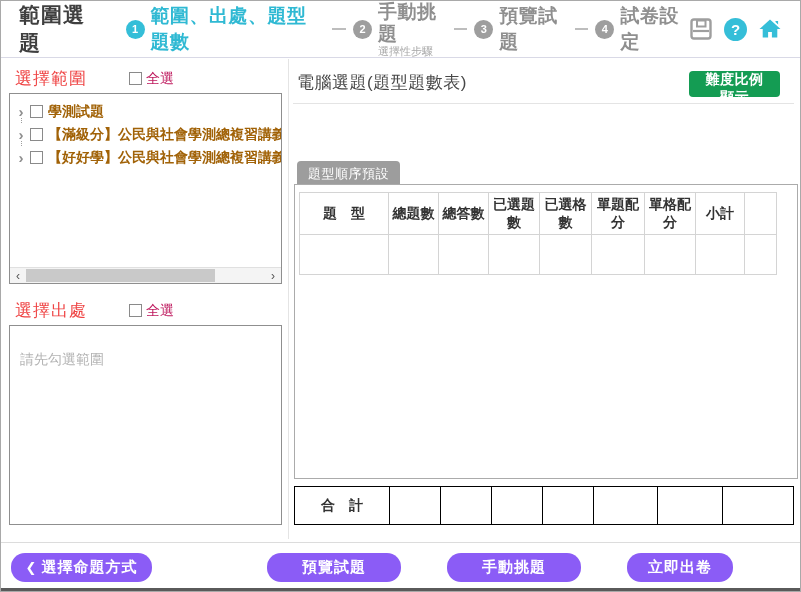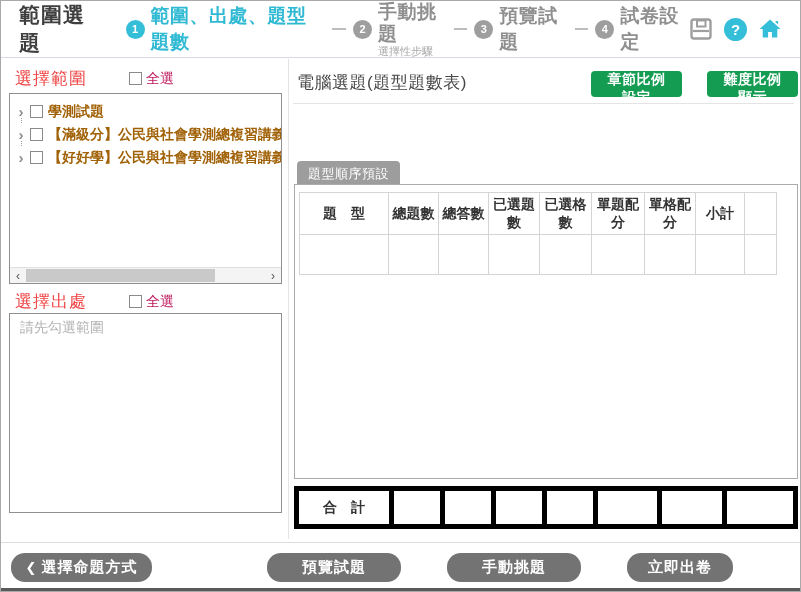--- a/index.html
+++ b/index.html
@@ -39,40 +39,40 @@
   .tree li:not(:last-child)::after { content:""; position:absolute; left:7px; top:18px; height:9px; border-left:1px dotted #9e9e9e; }
   .twisty { color:#8f8f8f; font-size:15px; font-weight:700; width:14px; text-align:center; flex:0 0 auto; cursor:pointer; }
   .tree .cbx { margin:0 5px 0 2px; flex:0 0 auto; }
   .tree-label { font-size:14px; font-weight:600; color:#a16207; overflow:hidden; }
 
   .hscroll { position:absolute; left:0; right:0; bottom:0; height:16px; background:#f4f4f4; display:flex; align-items:center; border-top:1px solid #e0e0e0; }
   .sarrow { width:16px; height:16px; font-size:12px; color:#555; display:flex; align-items:center; justify-content:center; cursor:pointer; }
   .strack { flex:1; position:relative; height:100%; }
   .sthumb { position:absolute; left:0; top:1px; bottom:1px; width:79%; background:#c9c9c9; cursor:pointer; }
 
-  .source-box { position:absolute; left:8px; top:312px; width:273px; height:200px; border:1px solid #8f8f8f; background:#fff; padding:4px 10px; }
+  .source-box { position:absolute; left:8px; top:324px; width:273px; height:200px; border:1px solid #8f8f8f; background:#fff; padding:24px 10px; }
   .placeholder { font-size:14px; color:#b3b3b3; }
 
   
   .right-title { position:absolute; left:296px; top:70px; font-size:17px; color:#474747; letter-spacing:0.5px; }
   .pill-btn { position:absolute; top:70px; height:26px; background:#149c53; color:#fff; border:none; border-radius:4px; font-size:14px; font-weight:700; padding:0 10px; cursor:pointer; font-family:inherit; letter-spacing:0.5px; }
   .right-divider { position:absolute; left:292px; right:6px; top:102px; height:1px; background:#e4e4e4; }
 
   .tag { position:absolute; left:296px; top:160px; background:#9d9d9d; color:#fff; font-size:13px; padding:4px 11px; border-radius:4px 4px 0 0; cursor:pointer; letter-spacing:0.5px; }
   .grid-container { position:absolute; left:293px; top:183px; width:504px; height:295px; border:1px solid #ababab; background:#fff; }
   table.qtable { border-collapse:collapse; position:absolute; left:4px; top:7px; table-layout:fixed; }
   table.qtable th, table.qtable td { border:1px solid #d4d4d4; font-size:14px; color:#333; font-weight:600; text-align:center; padding:0; }
   table.qtable th { height:42px; }
   table.qtable td { height:40px; }
   table.ftable { border-collapse:collapse; position:absolute; left:293px; top:485px; table-layout:fixed; border:1px solid #ababab; }
-  table.ftable td { border:5px solid #000000; font-size:14px; color:#333; font-weight:600; text-align:center; height:38px; }
+  table.ftable td { border:1px solid #000000; font-size:14px; color:#333; font-weight:600; text-align:center; height:38px; }
 
   
   .bottom-sep { position:absolute; left:0; right:0; top:541px; height:1px; background:#dcdcdc; }
-  .action-btn { position:absolute; top:552px; height:29px; background:#737373; color:#fff; border:none; border-radius:14px; font-size:15px; font-weight:700; font-family:inherit; cursor:pointer; letter-spacing:1px; }
+  .action-btn { position:absolute; top:552px; height:29px; background:#8b5cf6; color:#fff; border:none; border-radius:14px; font-size:15px; font-weight:700; font-family:inherit; cursor:pointer; letter-spacing:1px; }
   .chev { font-weight:700; margin-right:4px; font-size:13px; }
 </style>
 </head>
 <body>
 
 <div class="window">
 
   <header>
     <div class="page-title">範圍選題</div>
 
@@ -148,35 +148,34 @@
     </ul>
     <div class="hscroll">
       <span class="sarrow">‹</span>
       <span class="strack">
         <span class="sthumb"></span>
       </span>
       <span class="sarrow">›</span>
     </div>
   </div>
 
-  <div class="section-head" style="left:14px; top:289px;text-align:right;">
+  <div class="section-head" style="left:14px; top:298px;text-align:right;">
     <span class="section-title">選擇出處</span>
     <span class="selectall">
       <span class="cbx"></span>
       <span class="lbl">全選</span>
     </span>
   </div>
 
   <div class="source-box">
     <span class="placeholder">請先勾選範圍</span>
   </div>
 
   <div class="right-title">電腦選題(題型題數表)</div>
-  <button class="pill-btn" style="left:590px; width:91px;">章節比例設定</button>
-  <button class="pill-btn" style="left:688px; width:91px;margin-left:18px;">難度比例顯示</button>
+  <button class="pill-btn" style="left:688px; width:91px;">難度比例顯示</button>
   <div class="right-divider"></div>
 
   <div class="tag">題型順序預設</div>
 
   <div class="grid-container">
     <table class="qtable">
       <colgroup>
         <col style="width:89px">
           <col style="width:50px">
           <col style="width:50px">

